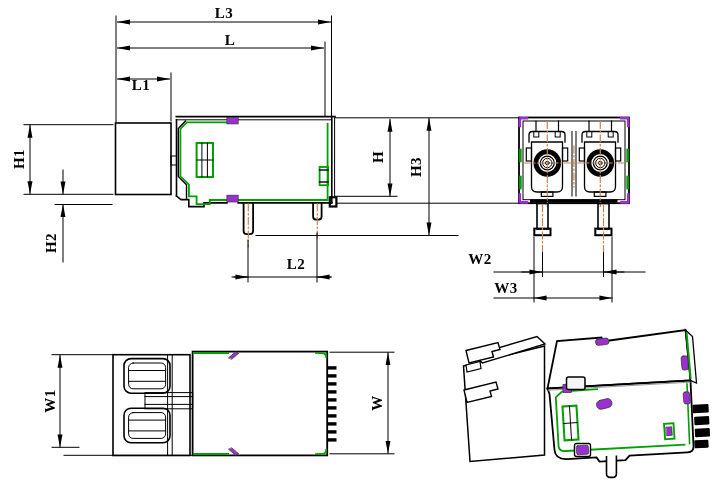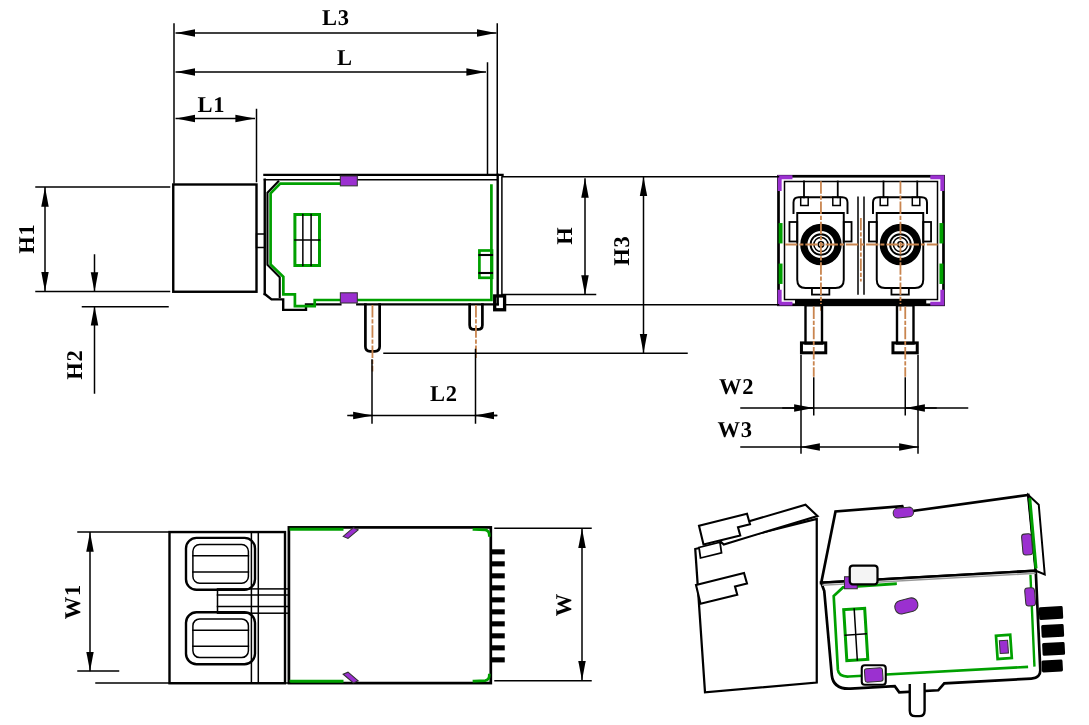--- a/index.html
+++ b/index.html
@@ -215,23 +215,23 @@
     <line class="dl" x1="624" y1="272" x2="604" y2="272" marker-end="url(#arr)"></line>
     <line class="dl" x1="494" y1="298" x2="534" y2="298"></line>
     <line class="dl" x1="534" y1="298" x2="612" y2="298" marker-start="url(#arr)" marker-end="url(#arr)"></line>
     <line class="dl" x1="60" y1="355.2" x2="60" y2="447" marker-start="url(#arr)" marker-end="url(#arr)"></line>
     <line class="dl" x1="388" y1="352.8" x2="388" y2="453.2" marker-start="url(#arr)" marker-end="url(#arr)"></line>
   </g>
 </svg>
 
 <span class="dim" style="left:224px;top:13px">L3</span>
 <span class="dim" style="left:230px;top:40px">L</span>
-<span class="dim" style="left:141px;top:71px">L1</span>
+<span class="dim" style="left:141px;top:85px">L1</span>
 <span class="dim" style="left:296px;top:264px">L2</span>
 <span class="dim rot" style="left:19px;top:159px">H1</span>
 <span class="dim rot" style="left:51px;top:243px">H2</span>
 <span class="dim rot" style="left:378px;top:157px">H</span>
 <span class="dim rot" style="left:416px;top:167px">H3</span>
 <span class="dim rot" style="left:50px;top:401px">W1</span>
 <span class="dim rot" style="left:377px;top:403px">W</span>
-<span class="dim" style="left:491px;top:259px">W2</span>
-<span class="dim" style="left:490px;top:288px">W3</span>
+<span class="dim" style="left:480px;top:259px">W2</span>
+<span class="dim" style="left:506px;top:288px">W3</span>
 </div>
 
 </body></html>

